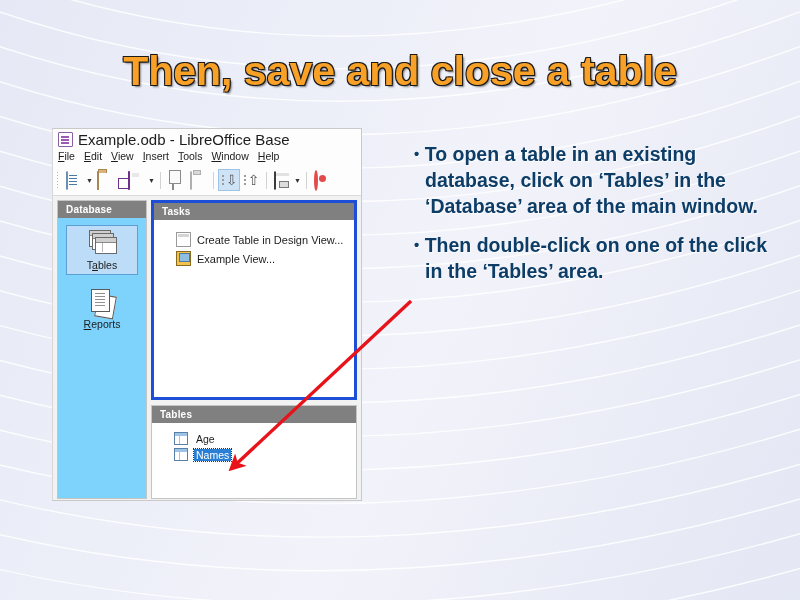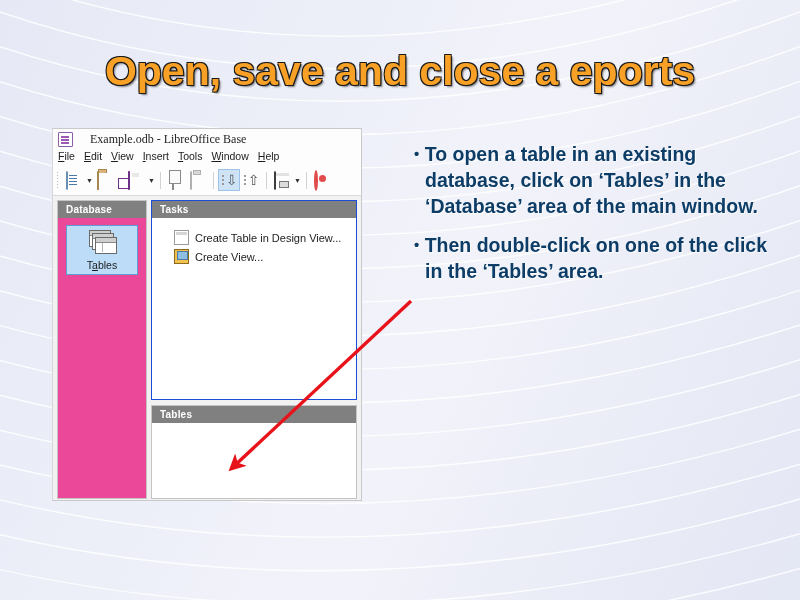--- a/index.html
+++ b/index.html
@@ -91,25 +91,24 @@
   
   #lo-titlebar {
     height: 18px;
     background: #fdfdfd;
     display: flex;
     align-items: center;
     padding: 2px 0 0 5px;
     box-sizing: border-box;
   }
   #lo-titlebar .title-text {
-    font-size: 12px;
+    font-size: 15px;
     color: #1c1c1c;
-    margin-left: 17px;
+    margin-left: 5px;
     white-space: nowrap;
-    font-family: Liberation Serif, serif;
   }
   .odb-icon {
     width: 13px; height: 13px;
     background: #ffffff;
     border: 1px solid #8a5fa8;
     border-radius: 1px;
     position: relative;
     flex: 0 0 auto;
   }
   .odb-icon::before {
@@ -265,21 +264,21 @@
     background: #f2f2f2;
     display: flex;
     padding: 4px;
     box-sizing: border-box;
     gap: 4px;
   }
 
   
   #db-pane {
     width: 90px;
-    background: #ec4899;
+    background: #7dd3fc;
     border: 1px solid #c4c4c4;
     box-sizing: border-box;
     display: flex;
     flex-direction: column;
   }
   .pane-header {
     background: #808080;
     color: #ffffff;
     font-size: 10px;
     font-weight: bold;
@@ -373,21 +372,21 @@
   
   #right-col {
     flex: 1;
     display: flex;
     flex-direction: column;
     gap: 5px;
   }
   #tasks-pane {
     flex: 0 0 200px;
     background: #ffffff;
-    border: 1px solid #1d4ed8;
+    border: 3px solid #1d4ed8;
     box-sizing: border-box;
     display: flex;
     flex-direction: column;
   }
   #tasks-list {
     padding: 12px 0 0 22px;
   }
   .task-row {
     display: flex;
     align-items: center;
@@ -497,21 +496,21 @@
       <path d="M-20,425 Q380,532 830,385"></path>
       <path d="M-20,460 Q380,564 830,420"></path>
       <path d="M-20,495 Q380,596 830,455"></path>
       <path d="M-20,530 Q380,628 830,490"></path>
       <path d="M-20,565 Q380,660 830,525"></path>
       <path d="M-20,600 Q380,692 830,560"></path>
       <path d="M-20,635 Q380,724 830,595"></path>
     </g>
   </svg>
 
-  <div id="title">Open, save and close a eports</div>
+  <div id="title">Then, save and close a table</div>
 
   <div id="body-text">
     <p class="bullet-para">
       <span class="dot">•</span>
       <span>To open a table in an existing database, click on ‘Tables’ in the ‘Database’ area of the main window.</span>
     </p>
     <p class="bullet-para">
       <span class="dot">•</span>
       <span>Then double-click on one of the click in the ‘Tables’ area.</span>
     </p>
@@ -596,42 +595,59 @@
             <span class="dbicon dbi-tables">
               <span class="sheet s1"></span>
                 <span class="sheet s2"></span>
                 <span class="sheet s3"></span>
             </span>
             <span class="db-label">T<span class="acc">a</span>bles</span>
           </div>
 
 
 
+          <div class="db-item">
+            <span class="dbicon dbi-reports">
+              <span class="pg p2"></span>
+                <span class="pg p1"></span>
+            </span>
+            <span class="db-label"><span class="acc">R</span>eports</span>
+          </div>
 
         </div>
       </div>
 
       <div id="right-col">
 
         <div id="tasks-pane">
           <div class="pane-header">Tasks</div>
           <div id="tasks-list">
             <div class="task-row">
               <span class="tsk-ic tsk-design"></span>
               <span class="task-label">Create Table in Design View...</span>
             </div>
             <div class="task-row">
               <span class="tsk-ic tsk-view"></span>
-              <span class="task-label">Create View...</span>
+              <span class="task-label">Example View...</span>
             </div>
           </div>
         </div>
 
         <div id="tables-pane">
           <div class="pane-header">Tables</div>
+          <div id="tables-list">
+            <div class="tbl-row">
+              <span class="tbl-ic"></span>
+              <span class="tbl-label">Age</span>
+            </div>
+            <div class="tbl-row selected">
+              <span class="tbl-ic"></span>
+              <span class="tbl-label">Names</span>
+            </div>
+          </div>
         </div>
 
       </div>
     </div>
   </div>
 
   <svg id="arrow-svg" viewBox="0 0 800 600">
     <defs>
       <marker id="redhead" markerWidth="5" markerHeight="5" refX="3.6" refY="2.5" orient="auto" markerUnits="strokeWidth">
         <path d="M0,0 L5,2.5 L0,5 L1.3,2.5 z" fill="#e8131a"></path>

